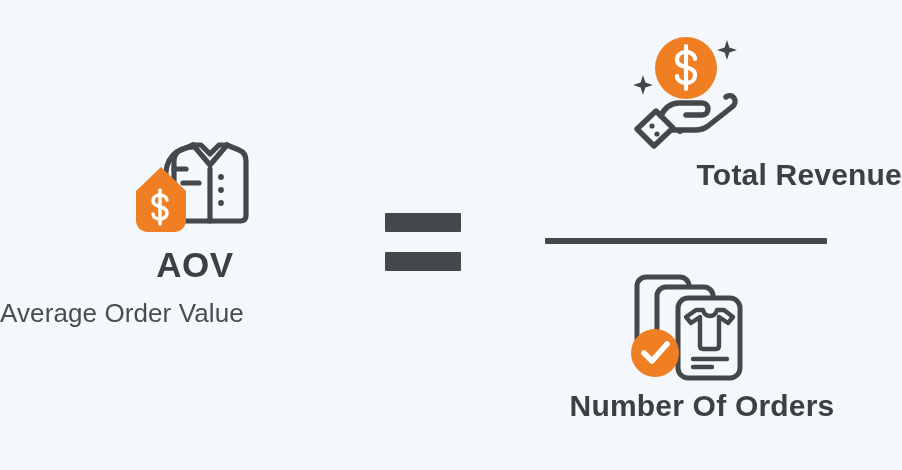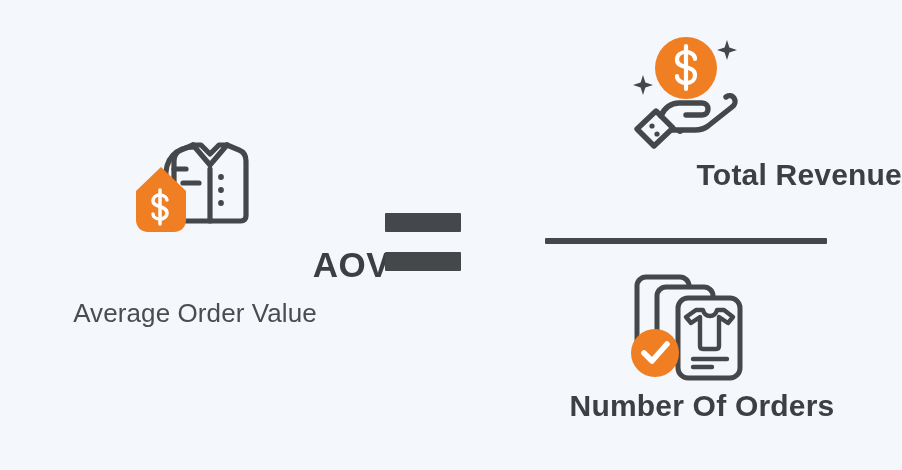--- a/index.html
+++ b/index.html
@@ -33,32 +33,32 @@
     left: 131px;
     top: 8px;
     width: 140px;
     height: 110px;
   }
   #aov-title {
     position: absolute;
     left: 0;
     top: 125px;
     width: 390px;
-    text-align: right;
+    text-align: center;
     font-size: 35px;
     font-weight: bold;
     color: #3d4043;
     letter-spacing: 0.5px;
   }
   #aov-subtitle {
     position: absolute;
     left: 0;
     top: 178px;
     width: 390px;
-    text-align: center;
+    text-align: left;
     font-size: 26px;
     font-weight: normal;
     color: #4a4d50;
     letter-spacing: 0.1px;
   }
 
   
   #equals-sign {
     position: absolute;
     left: 385px;

